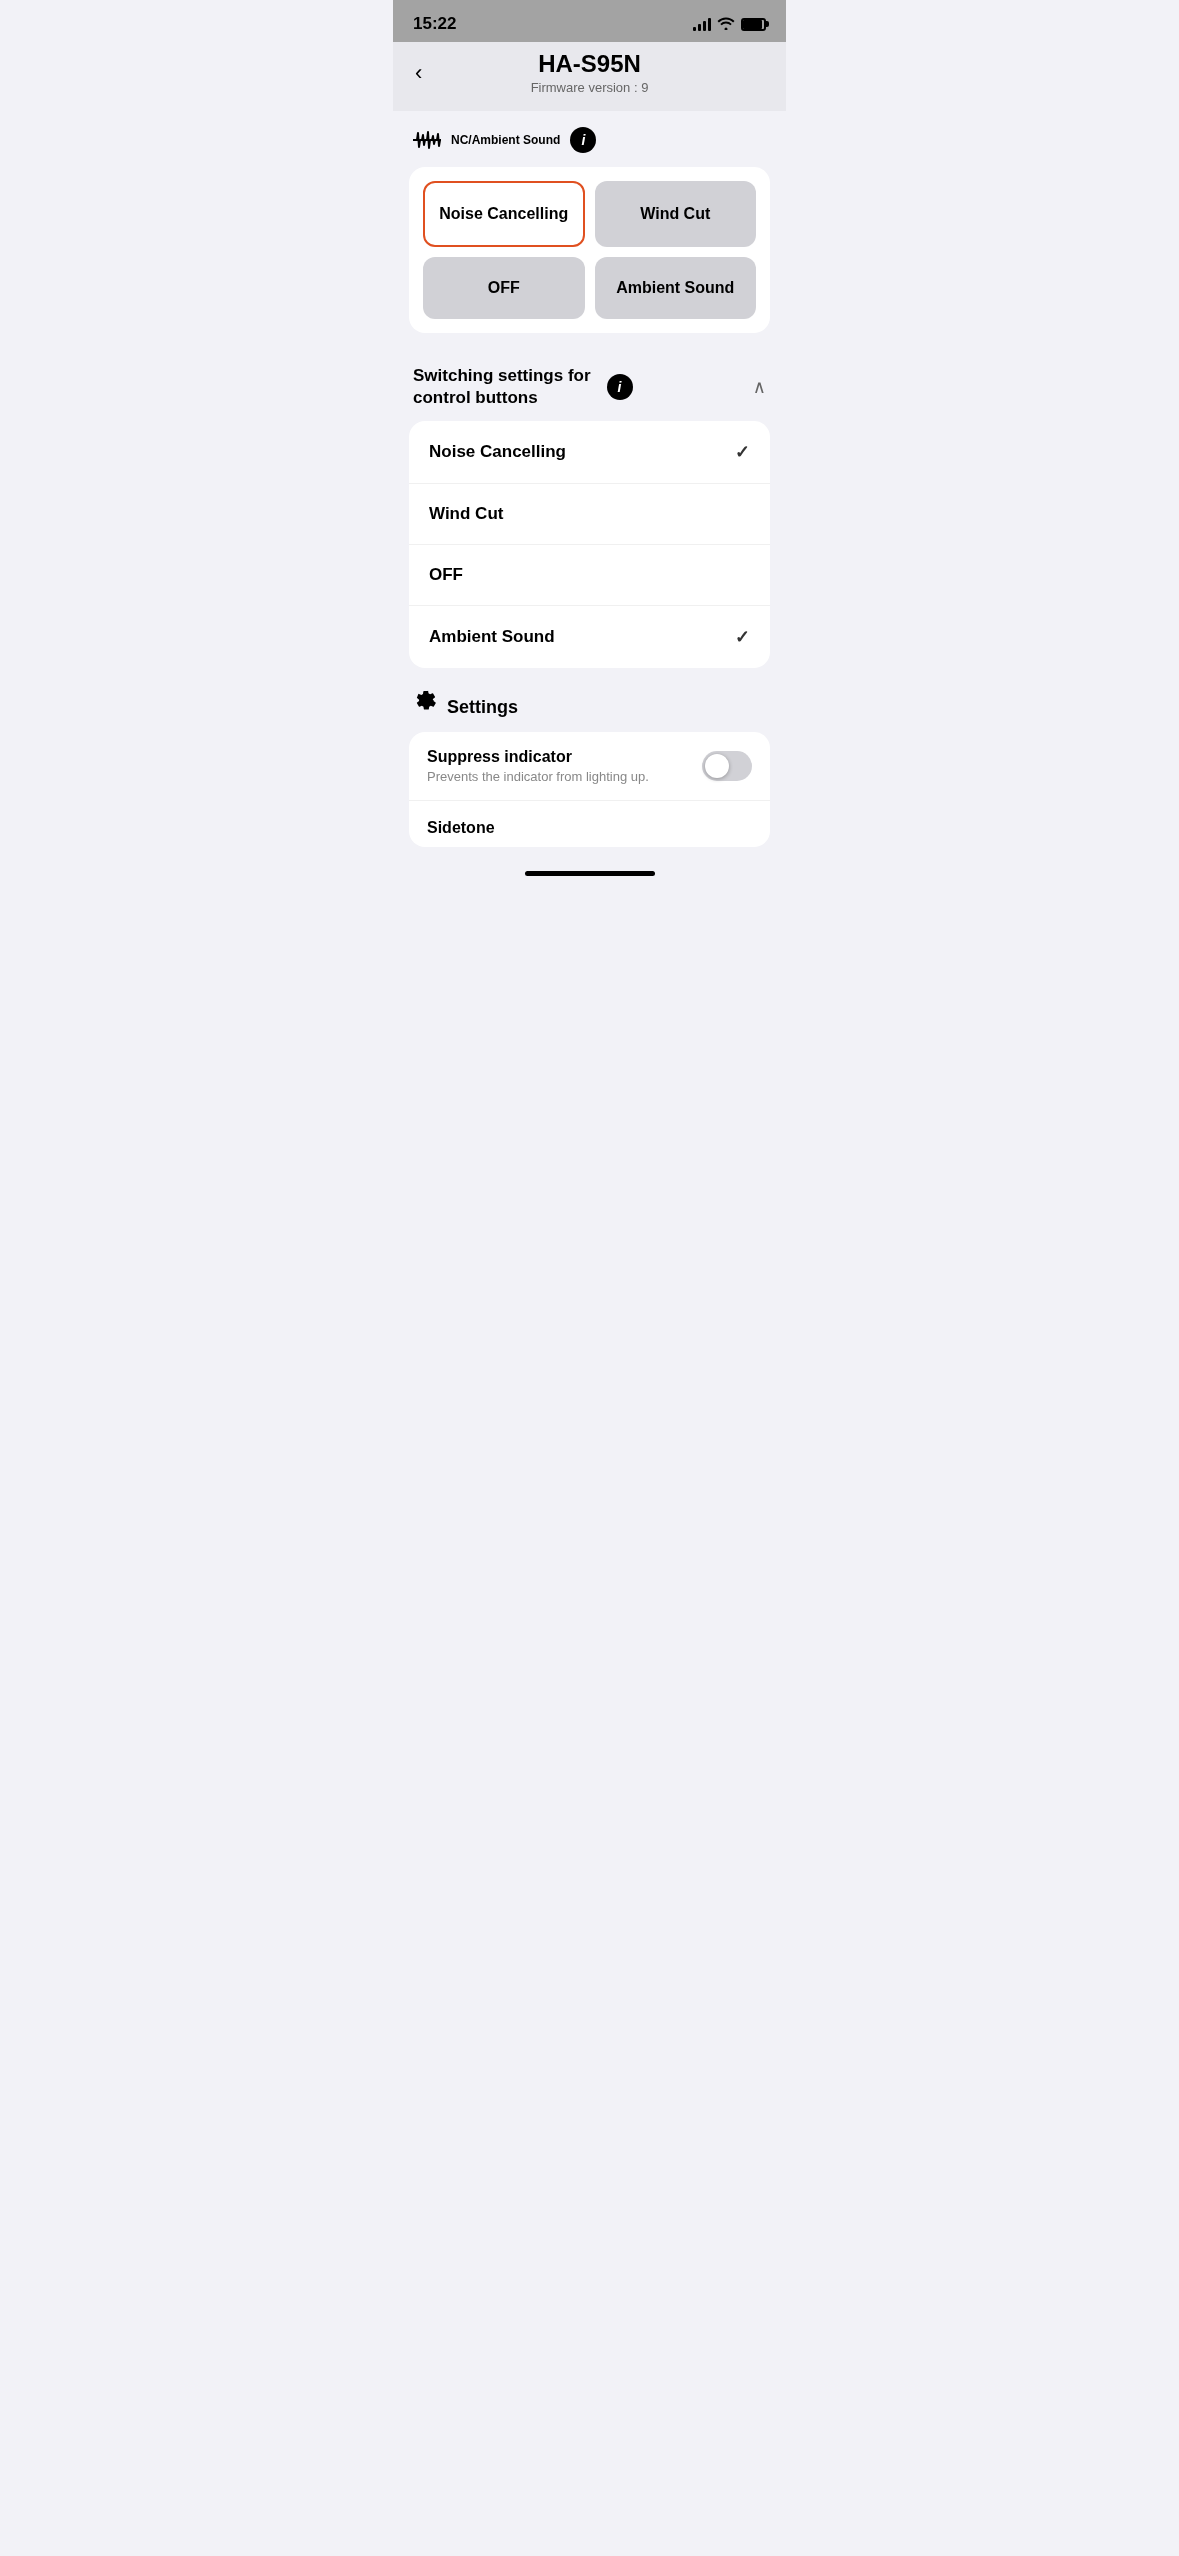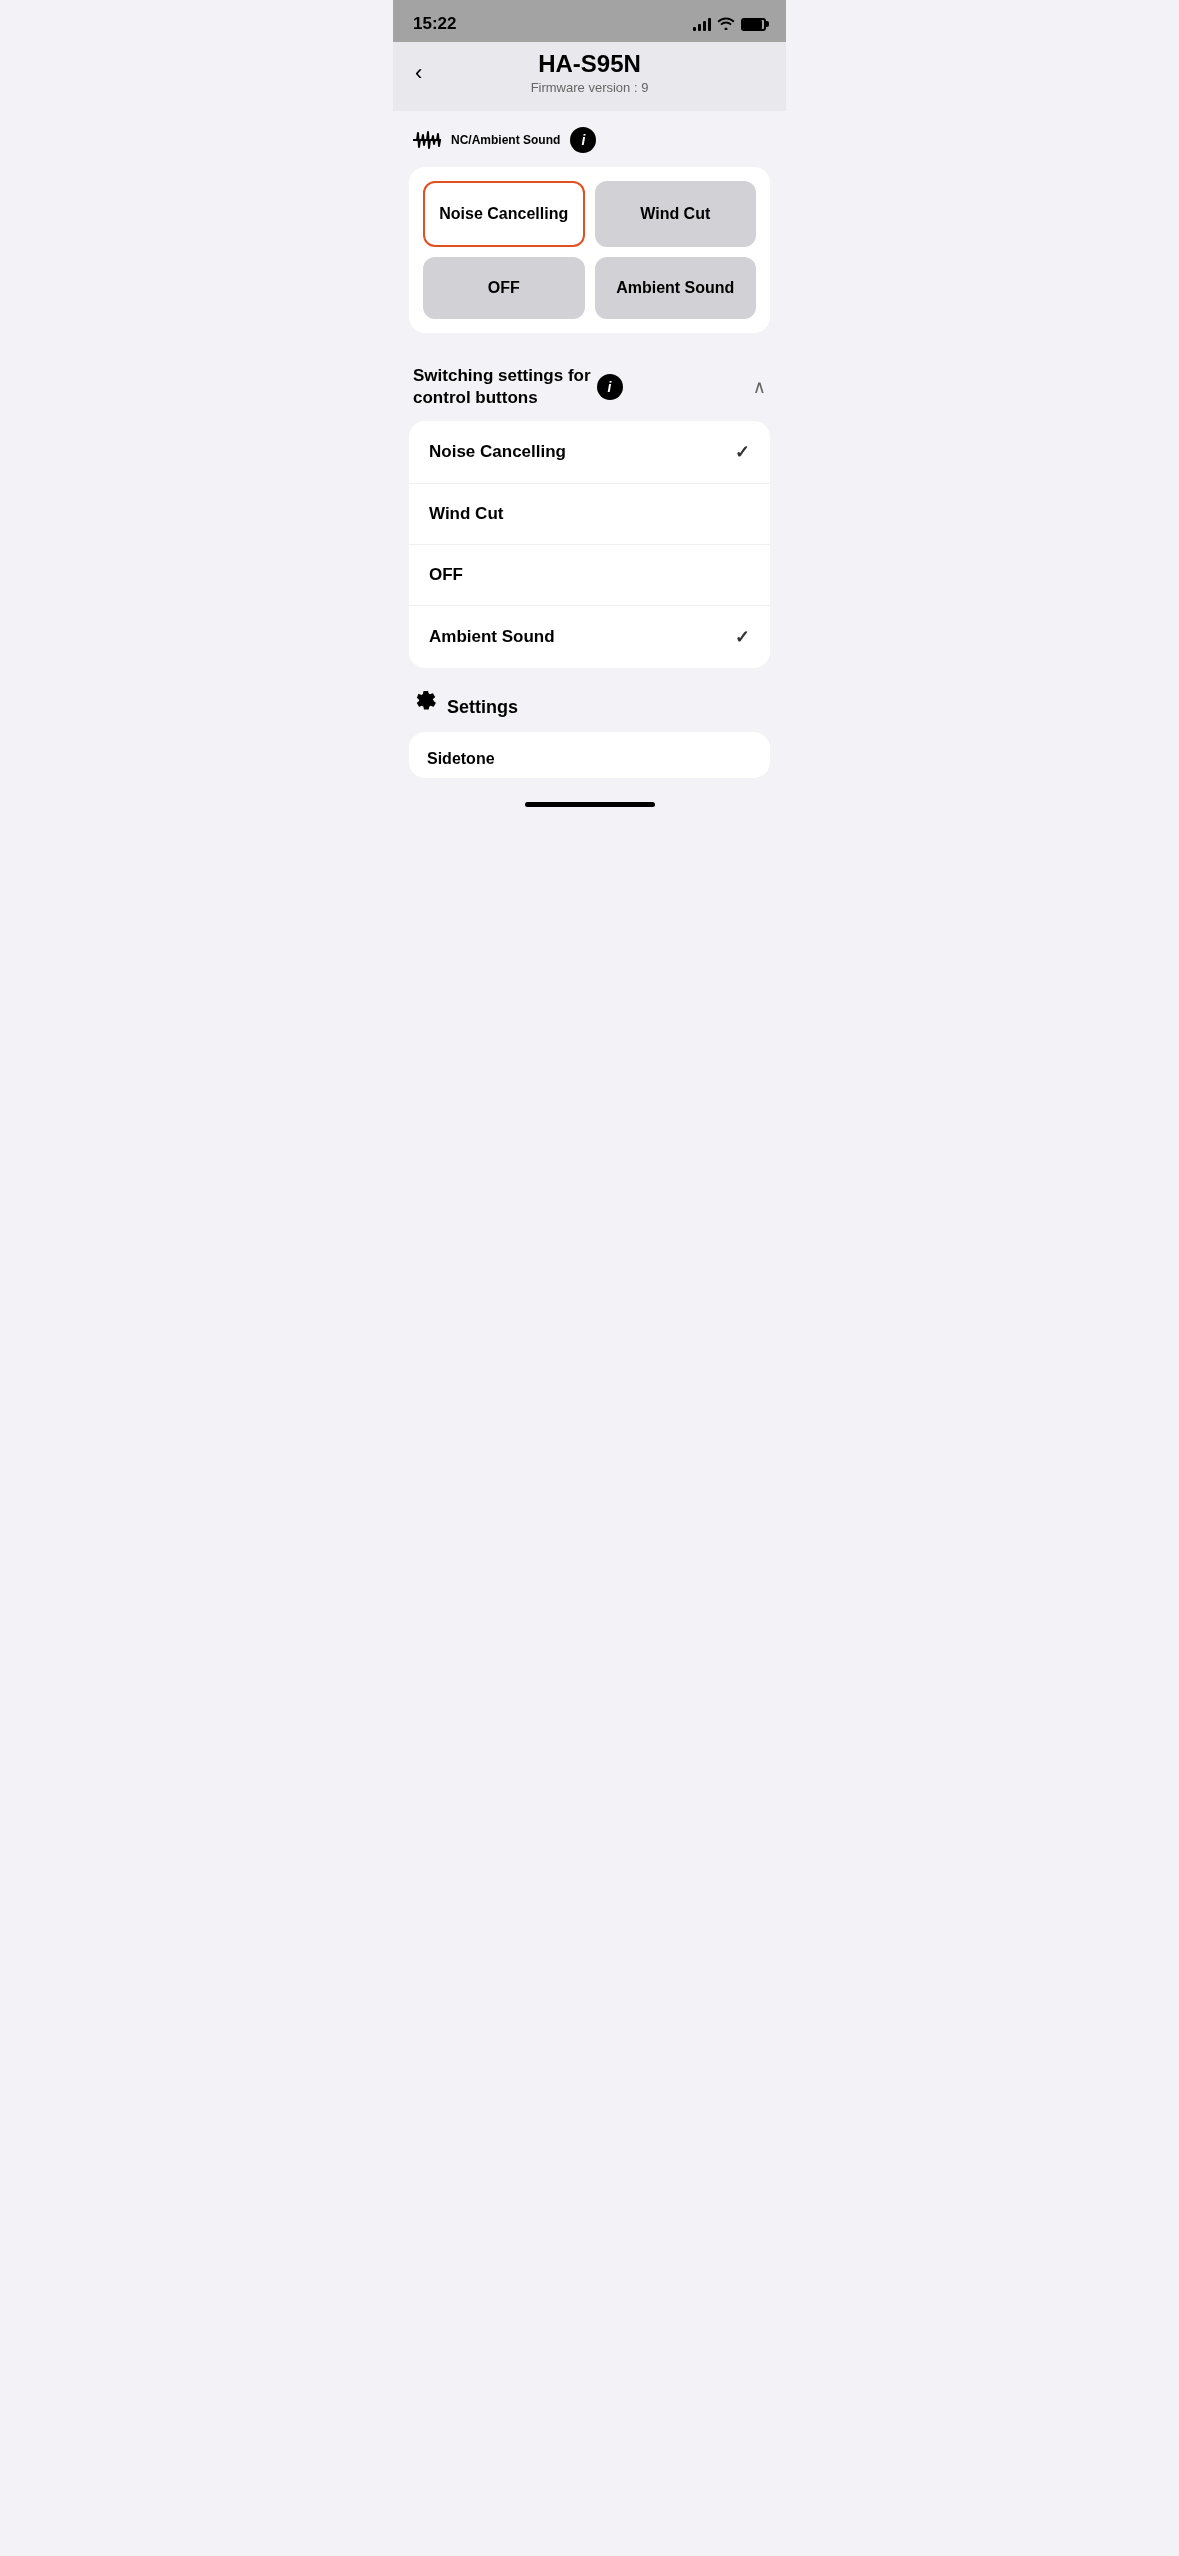--- a/index.html
+++ b/index.html
@@ -193,21 +193,21 @@
     .switching-header {
       display: flex;
       align-items: center;
       justify-content: space-between;
       padding: 12px 4px;
     }
 
     .switching-header-left {
       display: flex;
       align-items: center;
-      gap: 6px;
+      gap: 16px;
     }
 
     .switching-title {
       font-size: 17px;
       font-weight: 700;
       color: #000;
       line-height: 1.3;
       max-width: 220px;
     }
 
@@ -454,20 +454,29 @@
     <div class="settings-header">
       <div class="gear-icon">
         <svg width="24" height="24" viewBox="0 0 24 24" fill="#000">
           <path d="M12 15a3 3 0 1 0 0-6 3 3 0 0 0 0 6zm7.94-3c0-.32-.03-.63-.08-.94l2.03-1.58a.48.48 0 0 0 .12-.62l-1.92-3.32a.48.48 0 0 0-.59-.21l-2.4.97a7.07 7.07 0 0 0-1.62-.94l-.36-2.54A.47.47 0 0 0 14.64 3h-3.83a.47.47 0 0 0-.47.4l-.36 2.54c-.58.24-1.12.57-1.61.94l-2.4-.97a.47.47 0 0 0-.59.21L3.97 9.44a.47.47 0 0 0 .11.62l2.03 1.58A7.3 7.3 0 0 0 6.03 12c0 .31.03.63.08.94L4.08 14.52a.48.48 0 0 0-.11.62l1.92 3.32c.12.21.38.3.59.21l2.4-.97c.5.37 1.03.7 1.61.94l.36 2.54c.07.26.31.44.57.44h3.83c.26 0 .5-.18.57-.44l.36-2.54c.58-.24 1.12-.57 1.62-.94l2.4.97c.22.08.47 0 .59-.21l1.92-3.32a.47.47 0 0 0-.12-.62l-2.03-1.58c.05-.31.08-.62.08-.94z"></path>
         </svg>
       </div>
       <span class="settings-title">Settings</span>
     </div>
 
     <div class="settings-card">
+      <div class="settings-item">
+        <div class="settings-item-text">
+          <div class="settings-item-title">Suppress indicator</div>
+          <div class="settings-item-desc">Prevents the indicator from lighting up.</div>
+        </div>
+        <div class="toggle">
+          <div class="toggle-knob"></div>
+        </div>
+      </div>
       <div class="sidetone-row">
         <span class="sidetone-label">Sidetone</span>
       </div>
     </div>
   </div>
 
 </div>
 
 <div class="home-indicator">
   <div class="home-bar"></div>

